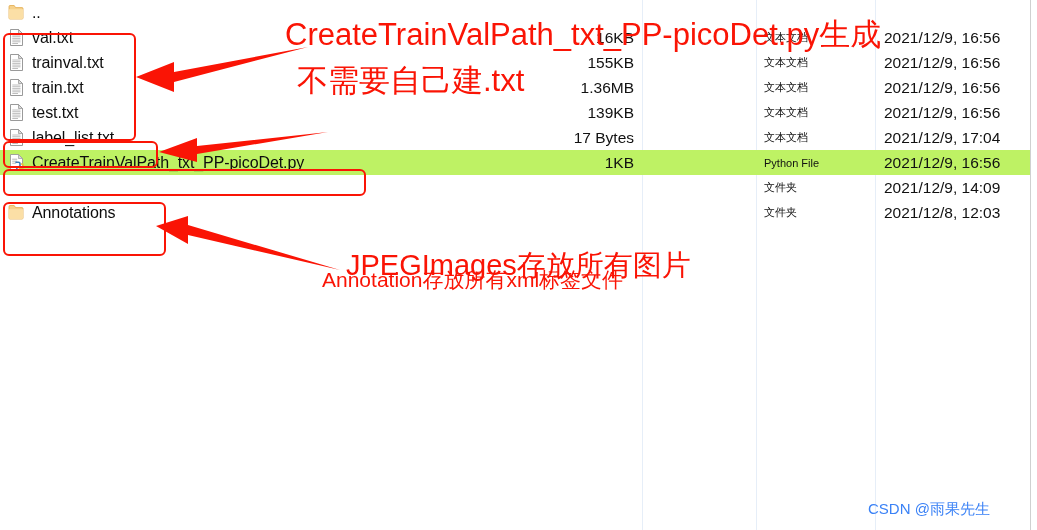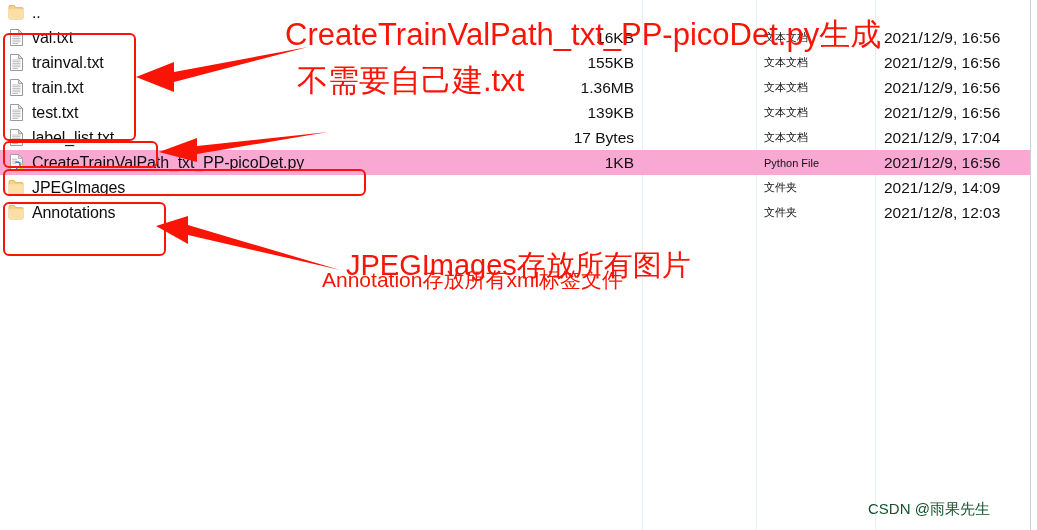--- a/index.html
+++ b/index.html
@@ -46,21 +46,21 @@
   }
   .row {
     position: relative;
     height: 25px;
     display: flex;
     align-items: center;
     font-size: 16px;
     color: #101010;
   }
   .row.selected {
-    background: #f9a8d4;
+    background: #bef264;
   }
   .name-cell {
     position: absolute;
     left: 8px;
     display: flex;
     align-items: center;
     gap: 7px;
     white-space: nowrap;
   }
   .name-text {
@@ -135,21 +135,21 @@
   #arrow-1 { left: 130px; top: 45px;  width: 180px; height: 50px; }
   #arrow-2 { left: 155px; top: 128px; width: 175px; height: 35px; }
   #arrow-3 { left: 152px; top: 214px; width: 190px; height: 62px; }
 
   
   #watermark {
     position: absolute;
     left: 868px;
     top: 500px;
     font-size: 15px;
-    color: #14532d;
+    color: #3b82f6;
     white-space: nowrap;
     font-family: "Liberation Sans", "DejaVu Sans", sans-serif;
   }
 </style>
 </head>
 <body>
 
 <div id="root">
 
   <div class="col-divider" id="div1"></div>
@@ -258,29 +258,20 @@
               <path d="M12.9 11.0 h0.9 a1.5 1.5 0 0 1 1.5 1.5 v1.6 a1.5 1.5 0 0 1 -1.5 1.5 h-3.1" fill="none" stroke="#e8c33a" stroke-width="1.6"></path>
             </svg>
           </span>
           <span class="name-text">CreateTrainValPath_txt_PP-picoDet.py</span>
         </div>
         <div class="size-cell">1KB</div>
         <div class="type-cell">Python File</div>
         <div class="date-cell">2021/12/9, 16:56</div>
       </div>
       <div class="row">
-        <div class="name-cell">
-          <span>
-            <svg class="icon" viewBox="0 0 17 19" xmlns="http://www.w3.org/2000/svg">
-              <path d="M1 3.5 A1 1 0 0 1 2 2.5 H6.2 L7.6 4.6 H14 A1 1 0 0 1 15 5.6 V15 A1 1 0 0 1 14 16 H2 A1 1 0 0 1 1 15 Z" fill="#f6d18b" stroke="#e2ab4e" stroke-width="0.8"></path>
-              <path d="M1 6.2 H15 V15 A1 1 0 0 1 14 16 H2 A1 1 0 0 1 1 15 Z" fill="#fbdfa6"></path>
-            </svg>
-          </span>
-          <span class="name-text">JPEGImages</span>
-        </div>
         <div class="size-cell"></div>
         <div class="type-cell">文件夹</div>
         <div class="date-cell">2021/12/9, 14:09</div>
       </div>
       <div class="row">
         <div class="name-cell">
           <span>
             <svg class="icon" viewBox="0 0 17 19" xmlns="http://www.w3.org/2000/svg">
               <path d="M1 3.5 A1 1 0 0 1 2 2.5 H6.2 L7.6 4.6 H14 A1 1 0 0 1 15 5.6 V15 A1 1 0 0 1 14 16 H2 A1 1 0 0 1 1 15 Z" fill="#f6d18b" stroke="#e2ab4e" stroke-width="0.8"></path>
               <path d="M1 6.2 H15 V15 A1 1 0 0 1 14 16 H2 A1 1 0 0 1 1 15 Z" fill="#fbdfa6"></path>

